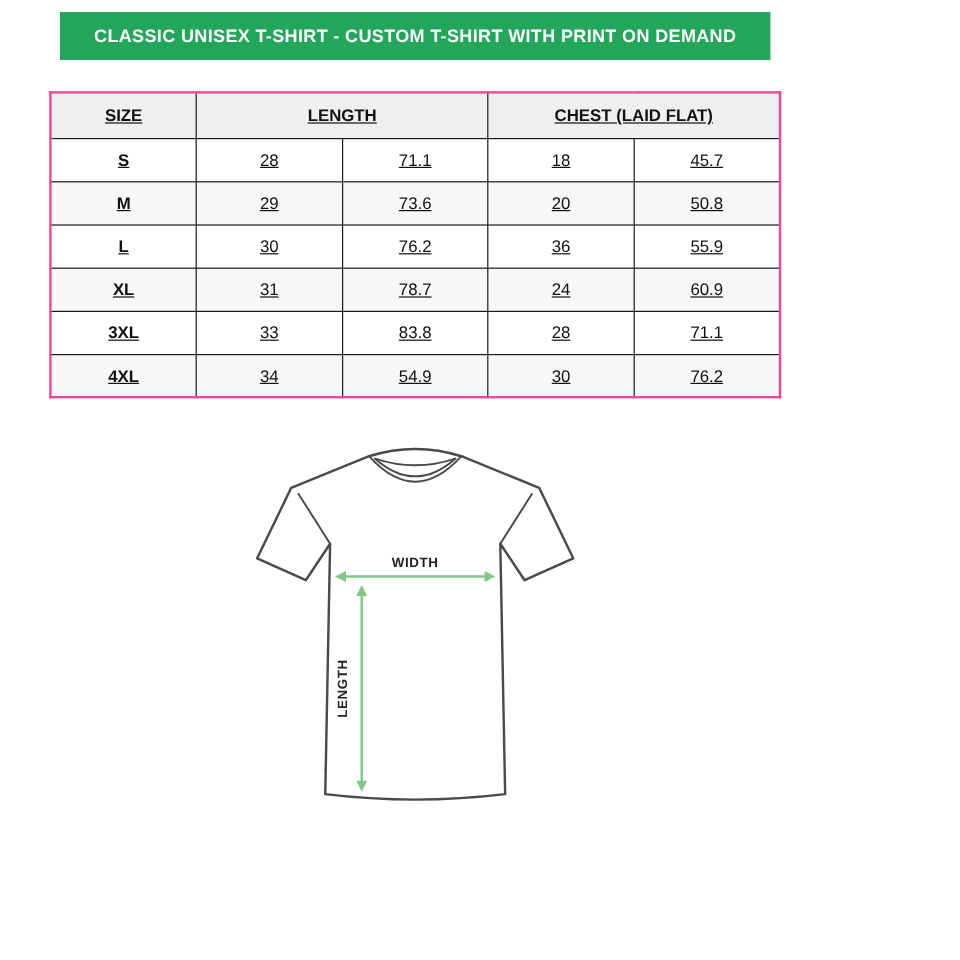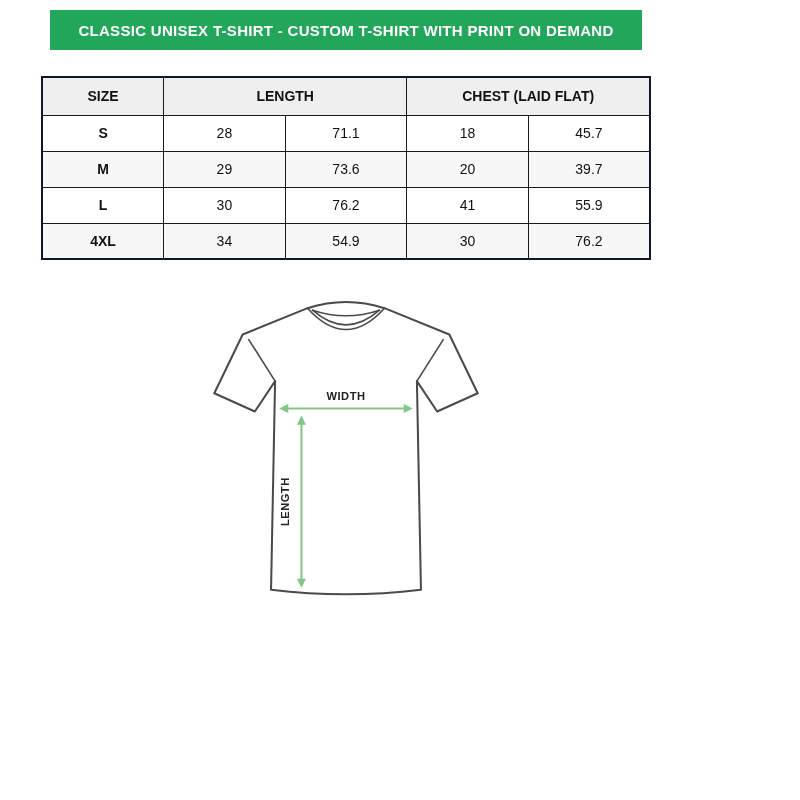--- a/index.html
+++ b/index.html
@@ -16,23 +16,24 @@
   .banner {
     margin-top: 10px; width: 592px; height: 40px;
     background: var(--banner-bg, #22a65a);
     color: #fff; font-weight: bold; font-size: 15px; letter-spacing: .3px;
     display: flex; align-items: center; justify-content: center;
     text-align: center;
   }
   table.size-chart {
     margin-top: 26px; width: 610px;
     border-collapse: collapse;
-    border: 2px solid #0f172a;
+    border: 2px solid #ec4899;
     font-size: 14px;
     table-layout: fixed;
+    text-decoration: underline;
   }
   .size-chart th, .size-chart td {
     border: 1px solid #1a1a1a;
     text-align: center; vertical-align: middle;
     height: 36px;
   }
   .size-chart thead th {
     background: #efefef; font-weight: bold; height: 38px;
   }
   .size-chart tbody th { font-weight: bold; background: transparent; }
@@ -90,28 +91,42 @@
         <td>28</td>
         <td>71.1</td>
         <td>18</td>
         <td>45.7</td>
       </tr>
       <tr>
         <th>M</th>
         <td>29</td>
         <td>73.6</td>
         <td>20</td>
-        <td>39.7</td>
+        <td>50.8</td>
       </tr>
       <tr>
         <th>L</th>
         <td>30</td>
         <td>76.2</td>
-        <td>41</td>
+        <td>36</td>
         <td>55.9</td>
+      </tr>
+      <tr>
+        <th>XL</th>
+        <td>31</td>
+        <td>78.7</td>
+        <td>24</td>
+        <td>60.9</td>
+      </tr>
+      <tr>
+        <th>3XL</th>
+        <td>33</td>
+        <td>83.8</td>
+        <td>28</td>
+        <td>71.1</td>
       </tr>
       <tr>
         <th>4XL</th>
         <td>34</td>
         <td>54.9</td>
         <td>30</td>
         <td>76.2</td>
       </tr>
     </tbody>
   </table>

